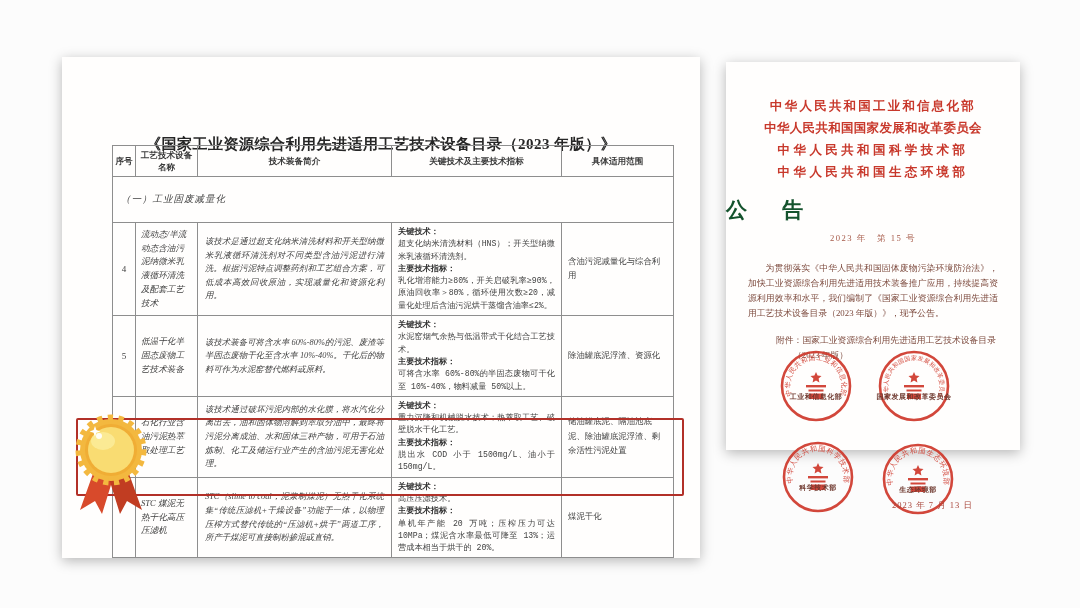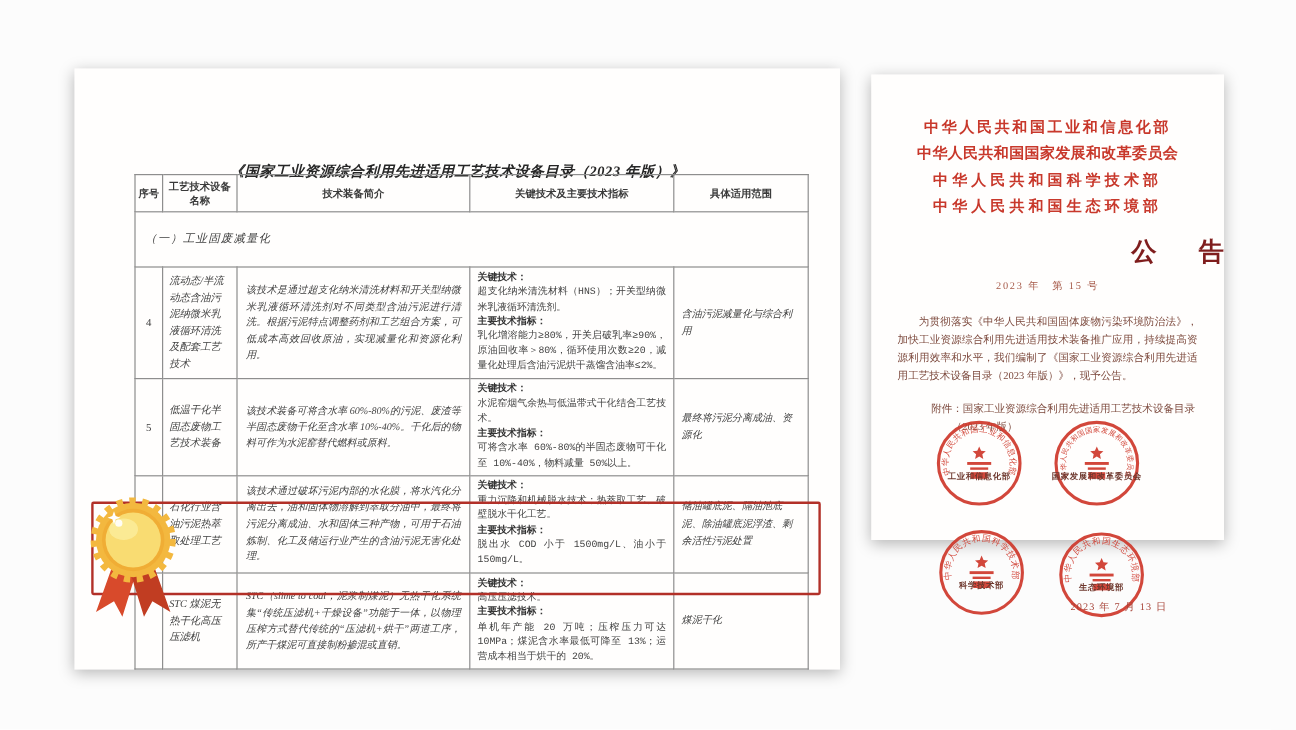--- a/index.html
+++ b/index.html
@@ -3,44 +3,44 @@
 <meta charset="utf-8">
 <style>
   html,body{margin:0;padding:0;background:#fff;}
   .canvas{position:relative;width:1080px;height:608px;background:#fcfcfc;overflow:hidden;
           font-family:"Liberation Serif","DejaVu Serif",serif;}
   .page{position:absolute;background:#fffefd;}
   .page-left{left:62px;top:57px;width:638px;height:501px;box-shadow:0 3px 12px rgba(0,0,0,.28);}
   .page-right{left:726px;top:62px;width:294px;height:388px;box-shadow:0 3px 12px rgba(0,0,0,.28);}
 
   
-  .doc-title{padding-top:78px;text-align:center;font-size:12px;font-weight:bold;color:#262626;letter-spacing:.5px;font-style:italic;}
+  .doc-title{padding-top:78px;text-align:center;font-size:15px;font-weight:bold;color:#262626;letter-spacing:.5px;}
   .catalog-table{position:absolute;left:50px;top:88px;width:561px;border-collapse:collapse;table-layout:fixed;color:#424242;border-radius:27px;}
   .catalog-table th,.catalog-table td{border:1px solid #8e8e8e;overflow:hidden;}
   .catalog-table thead tr{height:31px;}
   .catalog-table th{font-size:8.6px;font-weight:bold;color:#3a3a3a;padding:1px 2px;line-height:1.4;}
   .section-row{height:21px;}
   .section-row td{font-size:9.5px;padding:16px 8px;color:#3f3f3f;font-style:italic;letter-spacing:1px;}
   .r4{height:86px;}.r5{height:70px;}.r6{height:67px;}.r7{height:74px;}
   .c-no{text-align:center;font-size:9px;}
   .c-name{font-size:8.6px;padding:2px 5px;line-height:1.6;font-style:italic;}
   .c-intro{font-size:8.4px;padding:2px 7px;line-height:1.62;text-align:justify;font-style:italic;}
   .c-key{font-size:8.2px;padding:3px 6px;line-height:1.5;vertical-align:top;text-align:justify;font-family:Liberation Mono, monospace;}
   .kt-label{font-weight:bold;color:#333;}
-  .c-scope{font-size:8.4px;padding:2px 6px;line-height:1.7;font-style:italic;}
+  .c-scope{font-size:8.4px;padding:2px 6px;line-height:1.7;}
   .highlight-box{position:absolute;left:14px;top:361px;width:604px;height:74px;
                  border:2.5px solid #b23028;border-radius:2px;}
   .medal{position:absolute;left:3px;top:351px;}
 
   
   .ministries{padding-top:33px;text-align:center;color:#c8382b;font-weight:bold;font-size:12.5px;line-height:22px;}
   .ls-a{letter-spacing:2.2px;}
   .ls-b{letter-spacing:.3px;}
   .ls-c{letter-spacing:3.4px;}
-  .notice-title{margin-top:13px;text-align:right;font-size:21px;font-weight:bold;color:#7f1d1d;word-spacing:30px;}
+  .notice-title{margin-top:13px;text-align:left;font-size:21px;font-weight:bold;color:#14532d;word-spacing:30px;}
   .notice-number{margin-top:9px;text-align:center;font-size:8.6px;color:#a65a49;letter-spacing:1.5px;}
   .notice-body{margin:16px 22px 0;font-size:8.8px;line-height:15px;color:#7d4a3e;text-align:justify;text-indent:2em;}
   .attachment{margin:12px 20px 0 50px;font-size:8.8px;line-height:15px;color:#7d4a3e;padding-left:17px;text-indent:-17px;}
   .seal{position:absolute;width:76px;height:76px;}
   .seal svg{position:absolute;left:0;top:0;opacity:.93;}
   .seal-label{position:absolute;top:44px;left:-10px;right:-10px;text-align:center;font-size:7px;
               color:#6e382e;font-weight:bold;letter-spacing:.5px;}
   .s1{left:52px;top:286px;}
   .s2{left:150px;top:286px;}
   .s3{left:54px;top:377px;}
@@ -94,21 +94,21 @@
         <tr class="r5">
           <td class="c-no">5</td>
           <td class="c-name">低温干化半固态废物工艺技术装备</td>
           <td class="c-intro">该技术装备可将含水率 60%-80%的污泥、废渣等半固态废物干化至含水率 10%-40%。干化后的物料可作为水泥窑替代燃料或原料。</td>
           <td class="c-key">
             <div class="kt-label">关键技术：</div>
             <div>水泥窑烟气余热与低温带式干化结合工艺技术。</div>
             <div class="kt-label">主要技术指标：</div>
             <div>可将含水率 60%-80%的半固态废物可干化至 10%-40%，物料减量 50%以上。</div>
           </td>
-          <td class="c-scope">最终将污泥分离成油、资源化</td>
+          <td class="c-scope">除油罐底泥浮渣、资源化</td>
         </tr>
 
         <tr class="r6">
           <td class="c-no">6</td>
           <td class="c-name">石化行业含油污泥热萃取处理工艺</td>
           <td class="c-intro">该技术通过破坏污泥内部的水化膜，将水汽化分离出去，油和固体物溶解到萃取分油中，最终将污泥分离成油、水和固体三种产物，可用于石油炼制、化工及储运行业产生的含油污泥无害化处理。</td>
           <td class="c-key">
             <div class="kt-label">关键技术：</div>
             <div>重力沉降和机械脱水技术；热萃取工艺、破壁脱水干化工艺。</div>
             <div class="kt-label">主要技术指标：</div>

